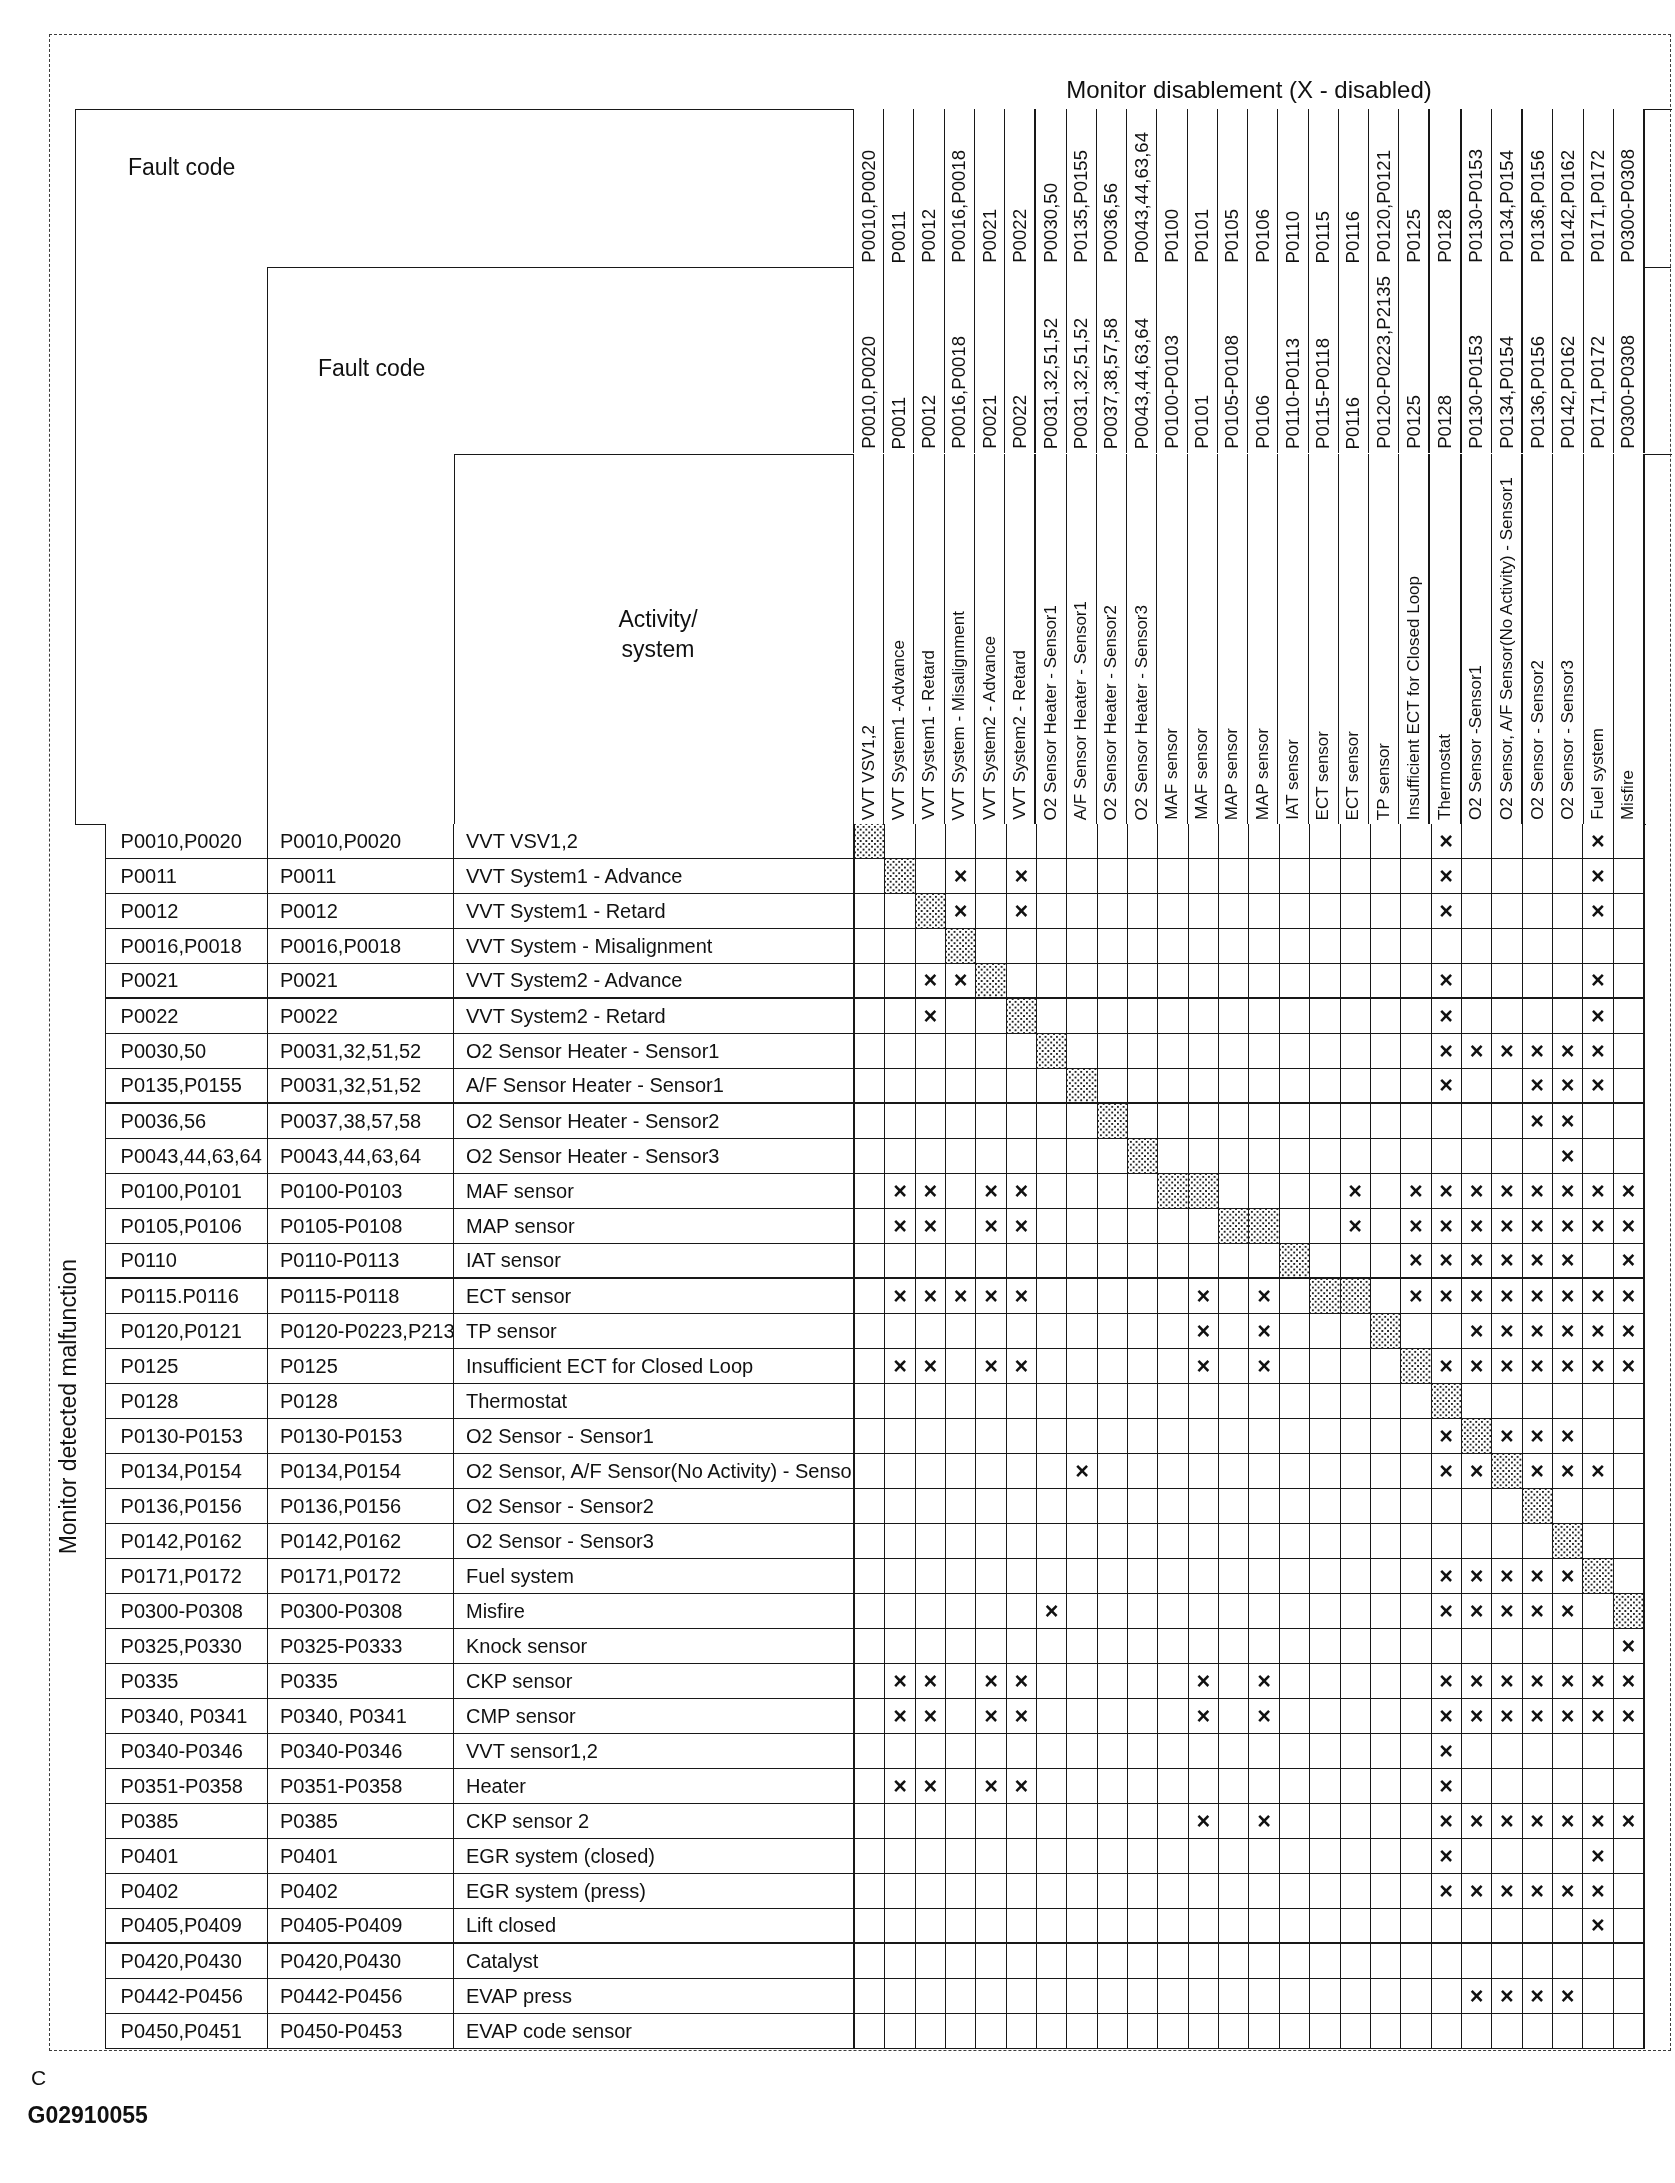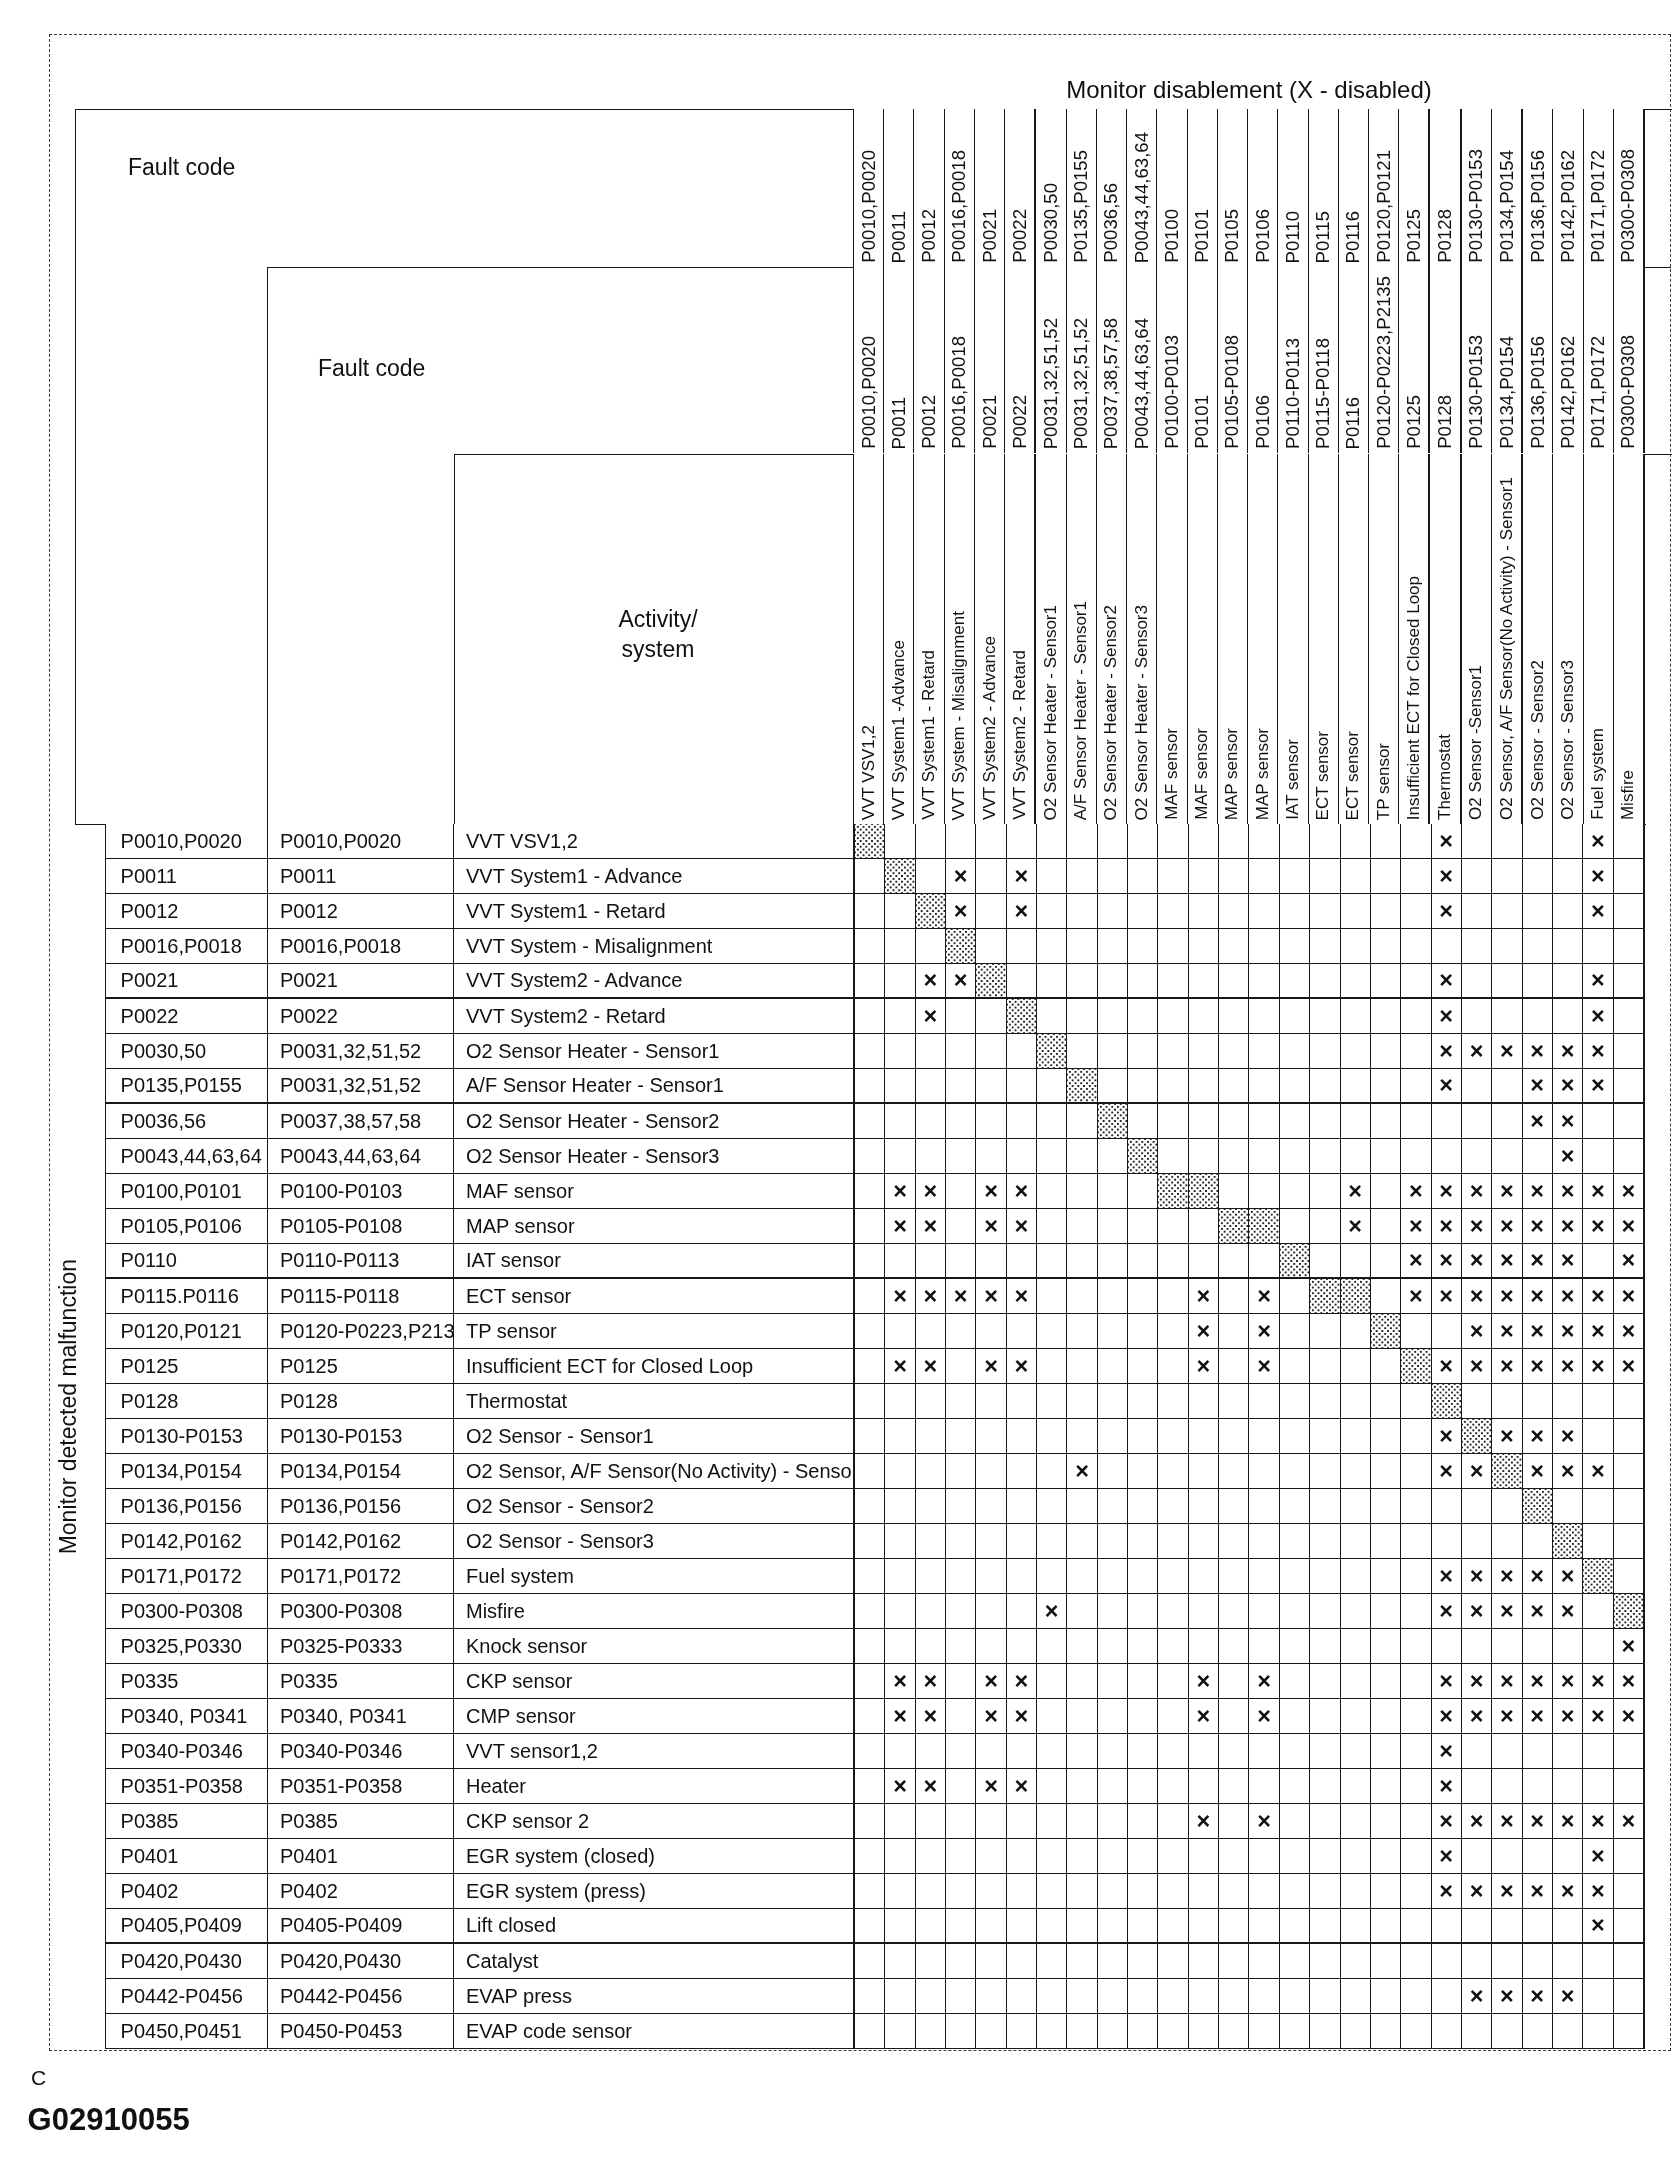--- a/index.html
+++ b/index.html
@@ -36,21 +36,21 @@
   .hatch{background-image:radial-gradient(#222 1px,transparent 1.2px),
                           radial-gradient(#222 1px,transparent 1.2px);
          background-size:5.7px 5.7px;background-position:0 0,2.8px 2.8px;}
   #fault-code-1{position:absolute;left:128px;top:154px;font-size:23px;}
   #fault-code-2{position:absolute;left:318px;top:355px;font-size:23px;}
   #component-label{position:absolute;left:577px;top:604px;width:162px;text-align:center;
         font-size:23px;line-height:30px;}
   #side-label{position:absolute;left:55px;top:1259px;writing-mode:vertical-rl;
         transform:rotate(180deg);white-space:nowrap;font-size:23px;}
   #footer-c{position:absolute;left:31px;top:2066px;font-size:21px;}
-  #footer-code{position:absolute;left:27.6px;top:2102px;font-size:31px;font-weight:600;}
+  #footer-code{position:absolute;left:27.6px;top:2102px;font-size:23px;font-weight:600;}
 </style>
 </head>
 <body>
 
 <div id="page">
 
   <div id="dashed-frame"></div>
 
   <div id="title">Monitor disablement (X - disabled)</div>
 

